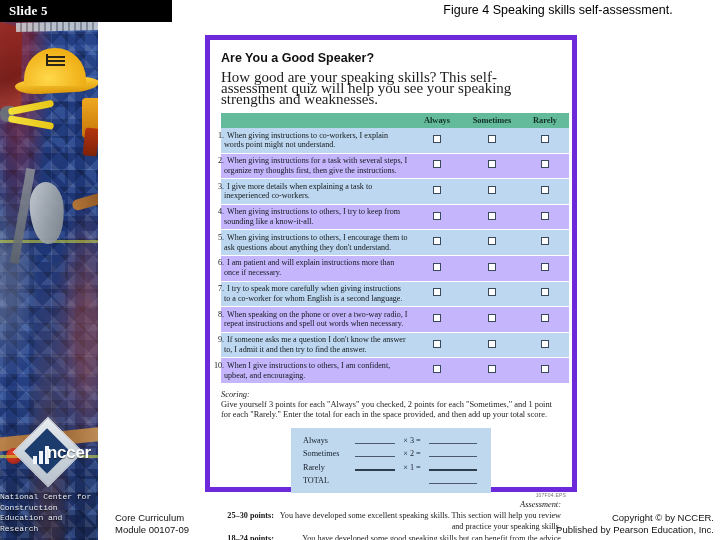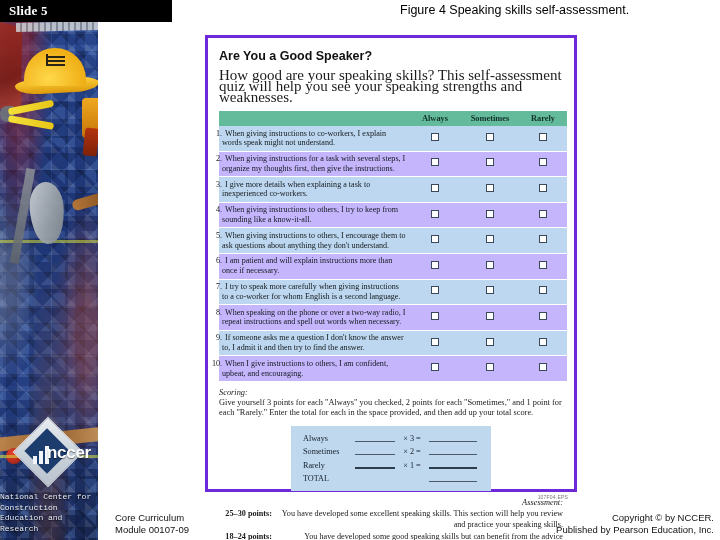--- a/index.html
+++ b/index.html
@@ -248,33 +248,33 @@
     font-family: Liberation Mono, monospace;
     z-index: 4;
     text-shadow: 0 1px 1px rgba(0,0,0,.75);
   }
 
   
   #figure-caption {
     position: absolute;
     left: 400px; top: 3px;
     width: 316px;
-    text-align: left;
+    text-align: center;
     font-size: 12.5px;
     color: #000000;
     font-family: "Liberation Sans", sans-serif;
   }
 
   
   #figure-panel {
     position: absolute;
     left: 205px; top: 35px;
     width: 372px; height: 457px;
     background: #ffffff;
-    border: 3px solid #6d28d9;
+    border: 5px solid #6d28d9;
     box-sizing: border-box;
     padding: 9px 11px 6px 11px;
     font-family: "Liberation Serif", serif;
     color: #1a1a1a;
     z-index: 4;
   }
   .doc-title {
     font-family: "Liberation Sans", sans-serif;
     font-weight: bold;
     font-size: 12.5px;
@@ -475,21 +475,21 @@
     <thead>
       <tr>
         <th class="q-head-blank"></th>
         <th>Always</th>
         <th>Sometimes</th>
         <th>Rarely</th>
       </tr>
     </thead>
     <tbody id="quiz-body">
         <tr class="row-odd">
-          <td class="q-text"><span class="q-num">1.</span><span class="q-body">When giving instructions to co-workers, I explain words speak might not understand.</span></td>
+          <td class="q-text"><span class="q-num">1.</span><span class="q-body">When giving instructions to co-workers, I explain words point might not understand.</span></td>
           <td class="q-box"><span class="chk"></span></td>
           <td class="q-box"><span class="chk"></span></td>
           <td class="q-box"><span class="chk"></span></td>
         </tr>
         <tr class="row-even">
           <td class="q-text"><span class="q-num">2.</span><span class="q-body">When giving instructions for a task with several steps, I organize my thoughts first, then give the instructions.</span></td>
           <td class="q-box"><span class="chk"></span></td>
           <td class="q-box"><span class="chk"></span></td>
           <td class="q-box"><span class="chk"></span></td>
         </tr>

